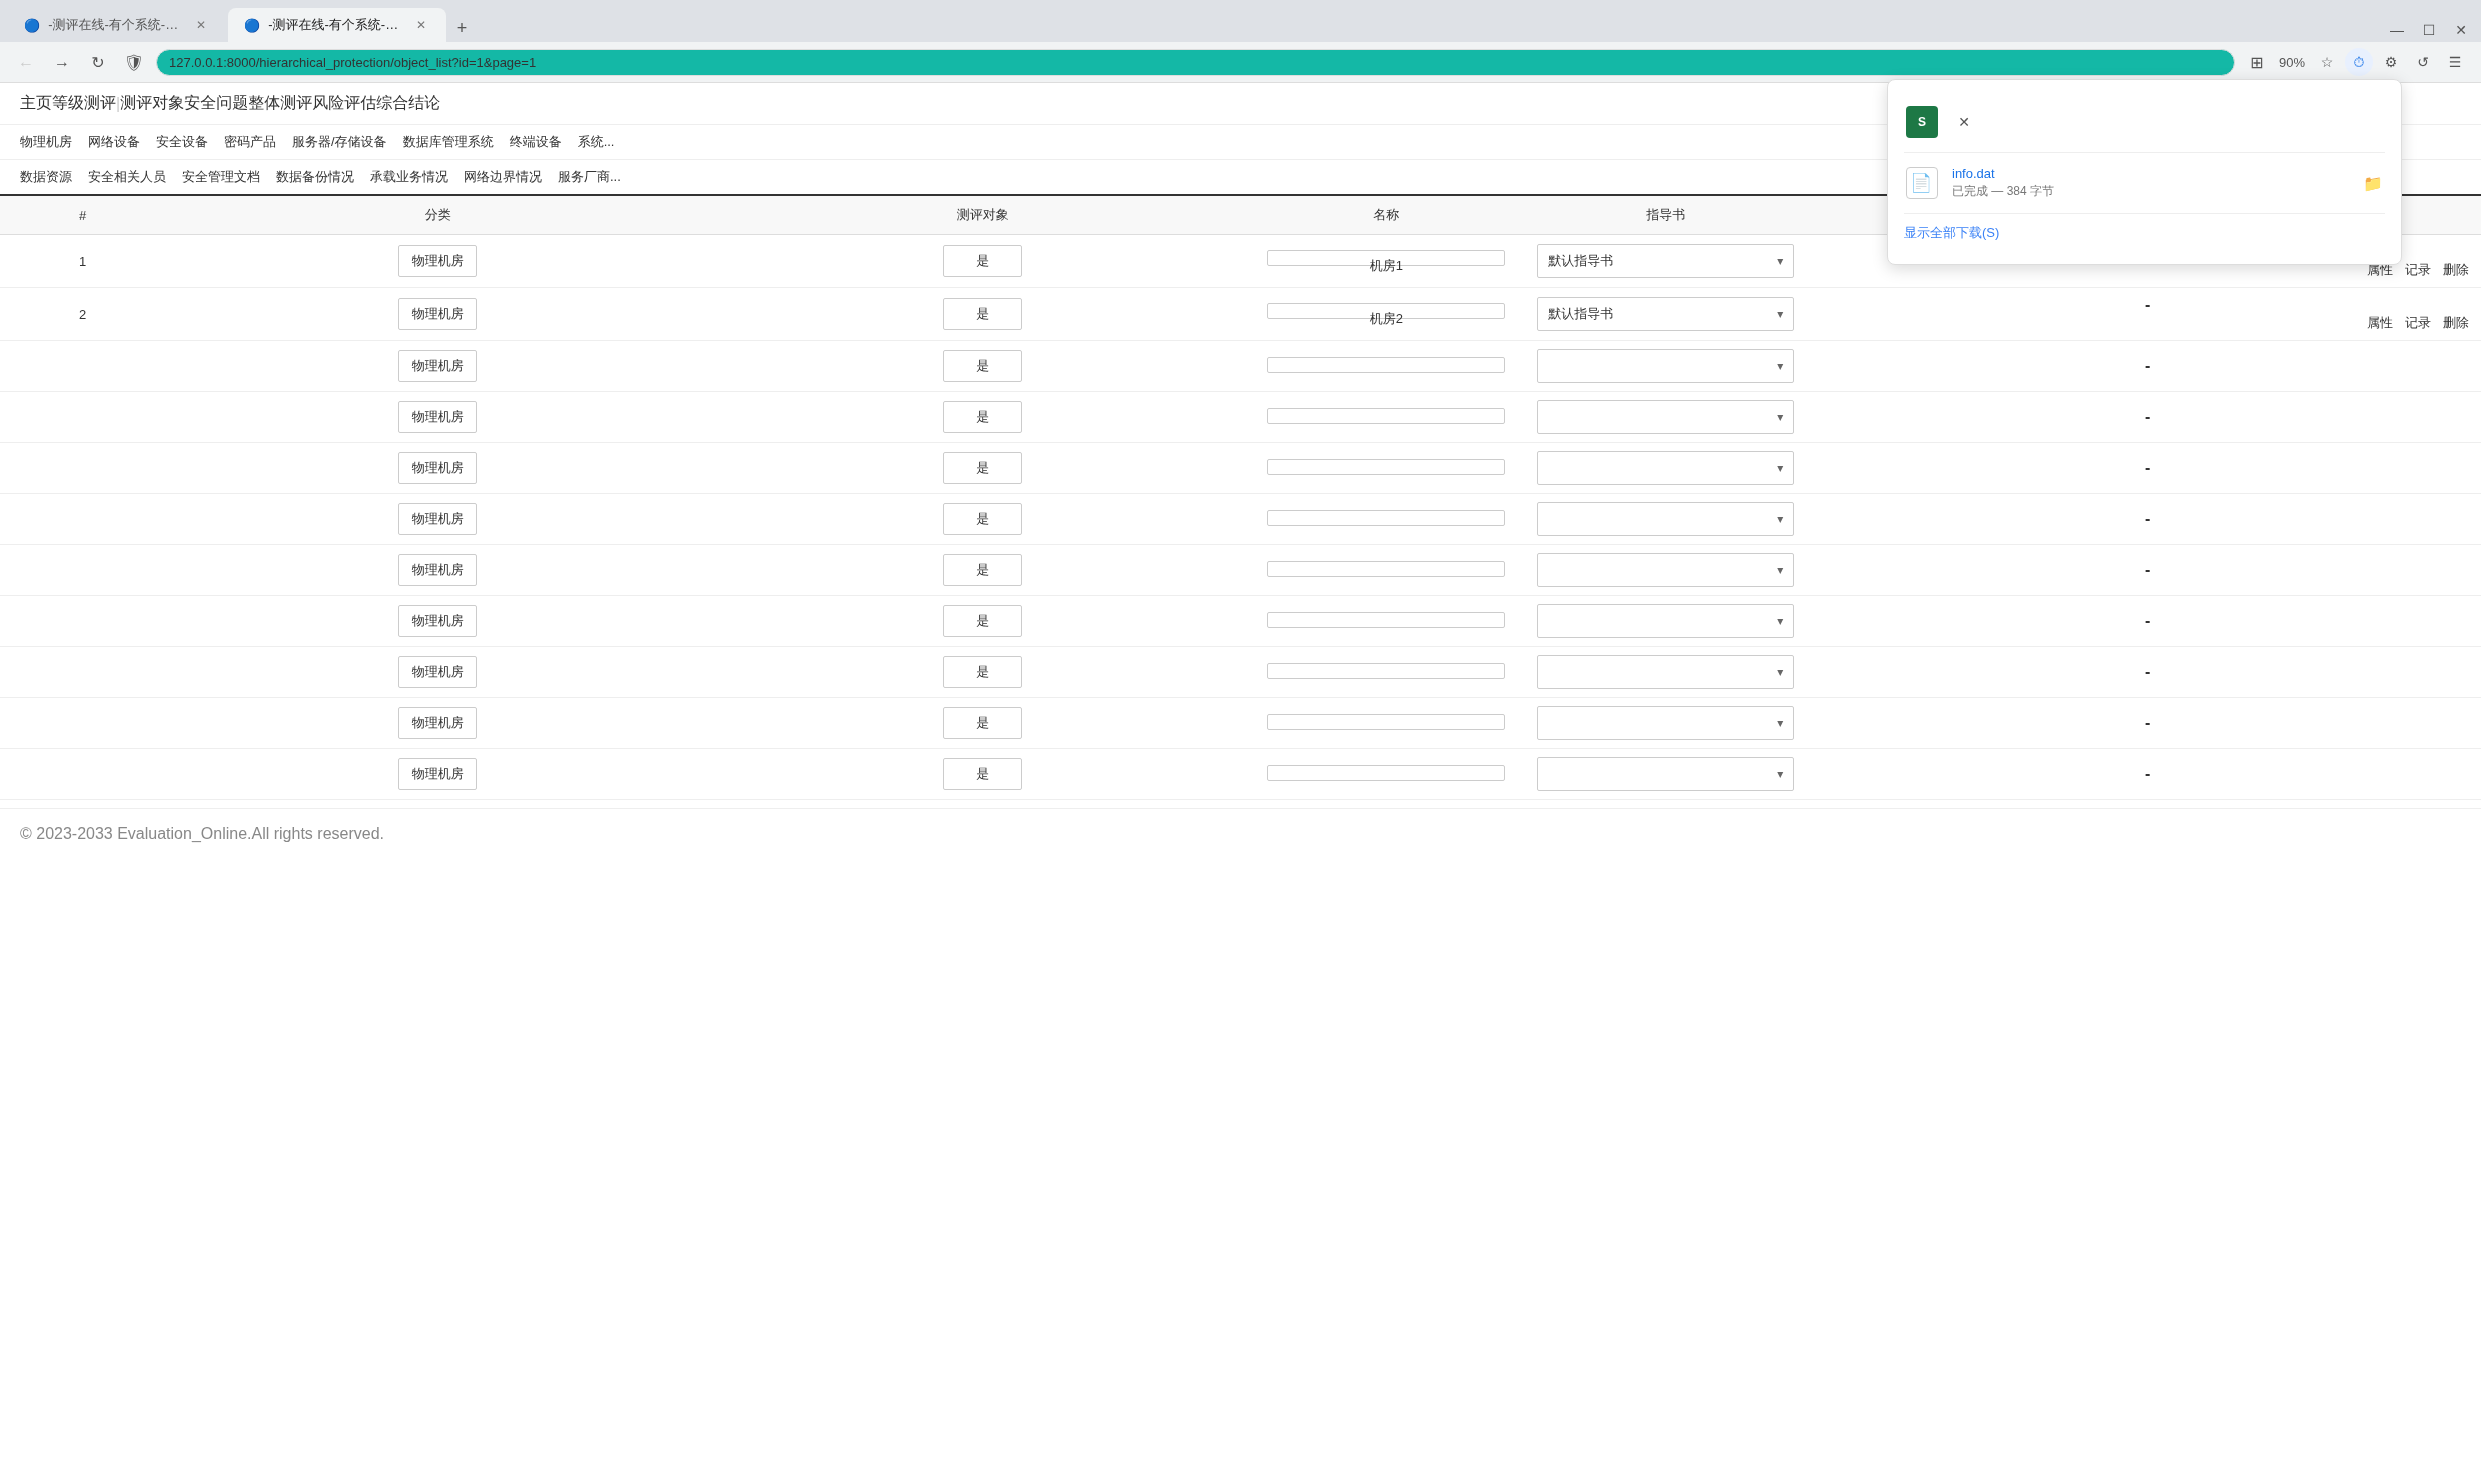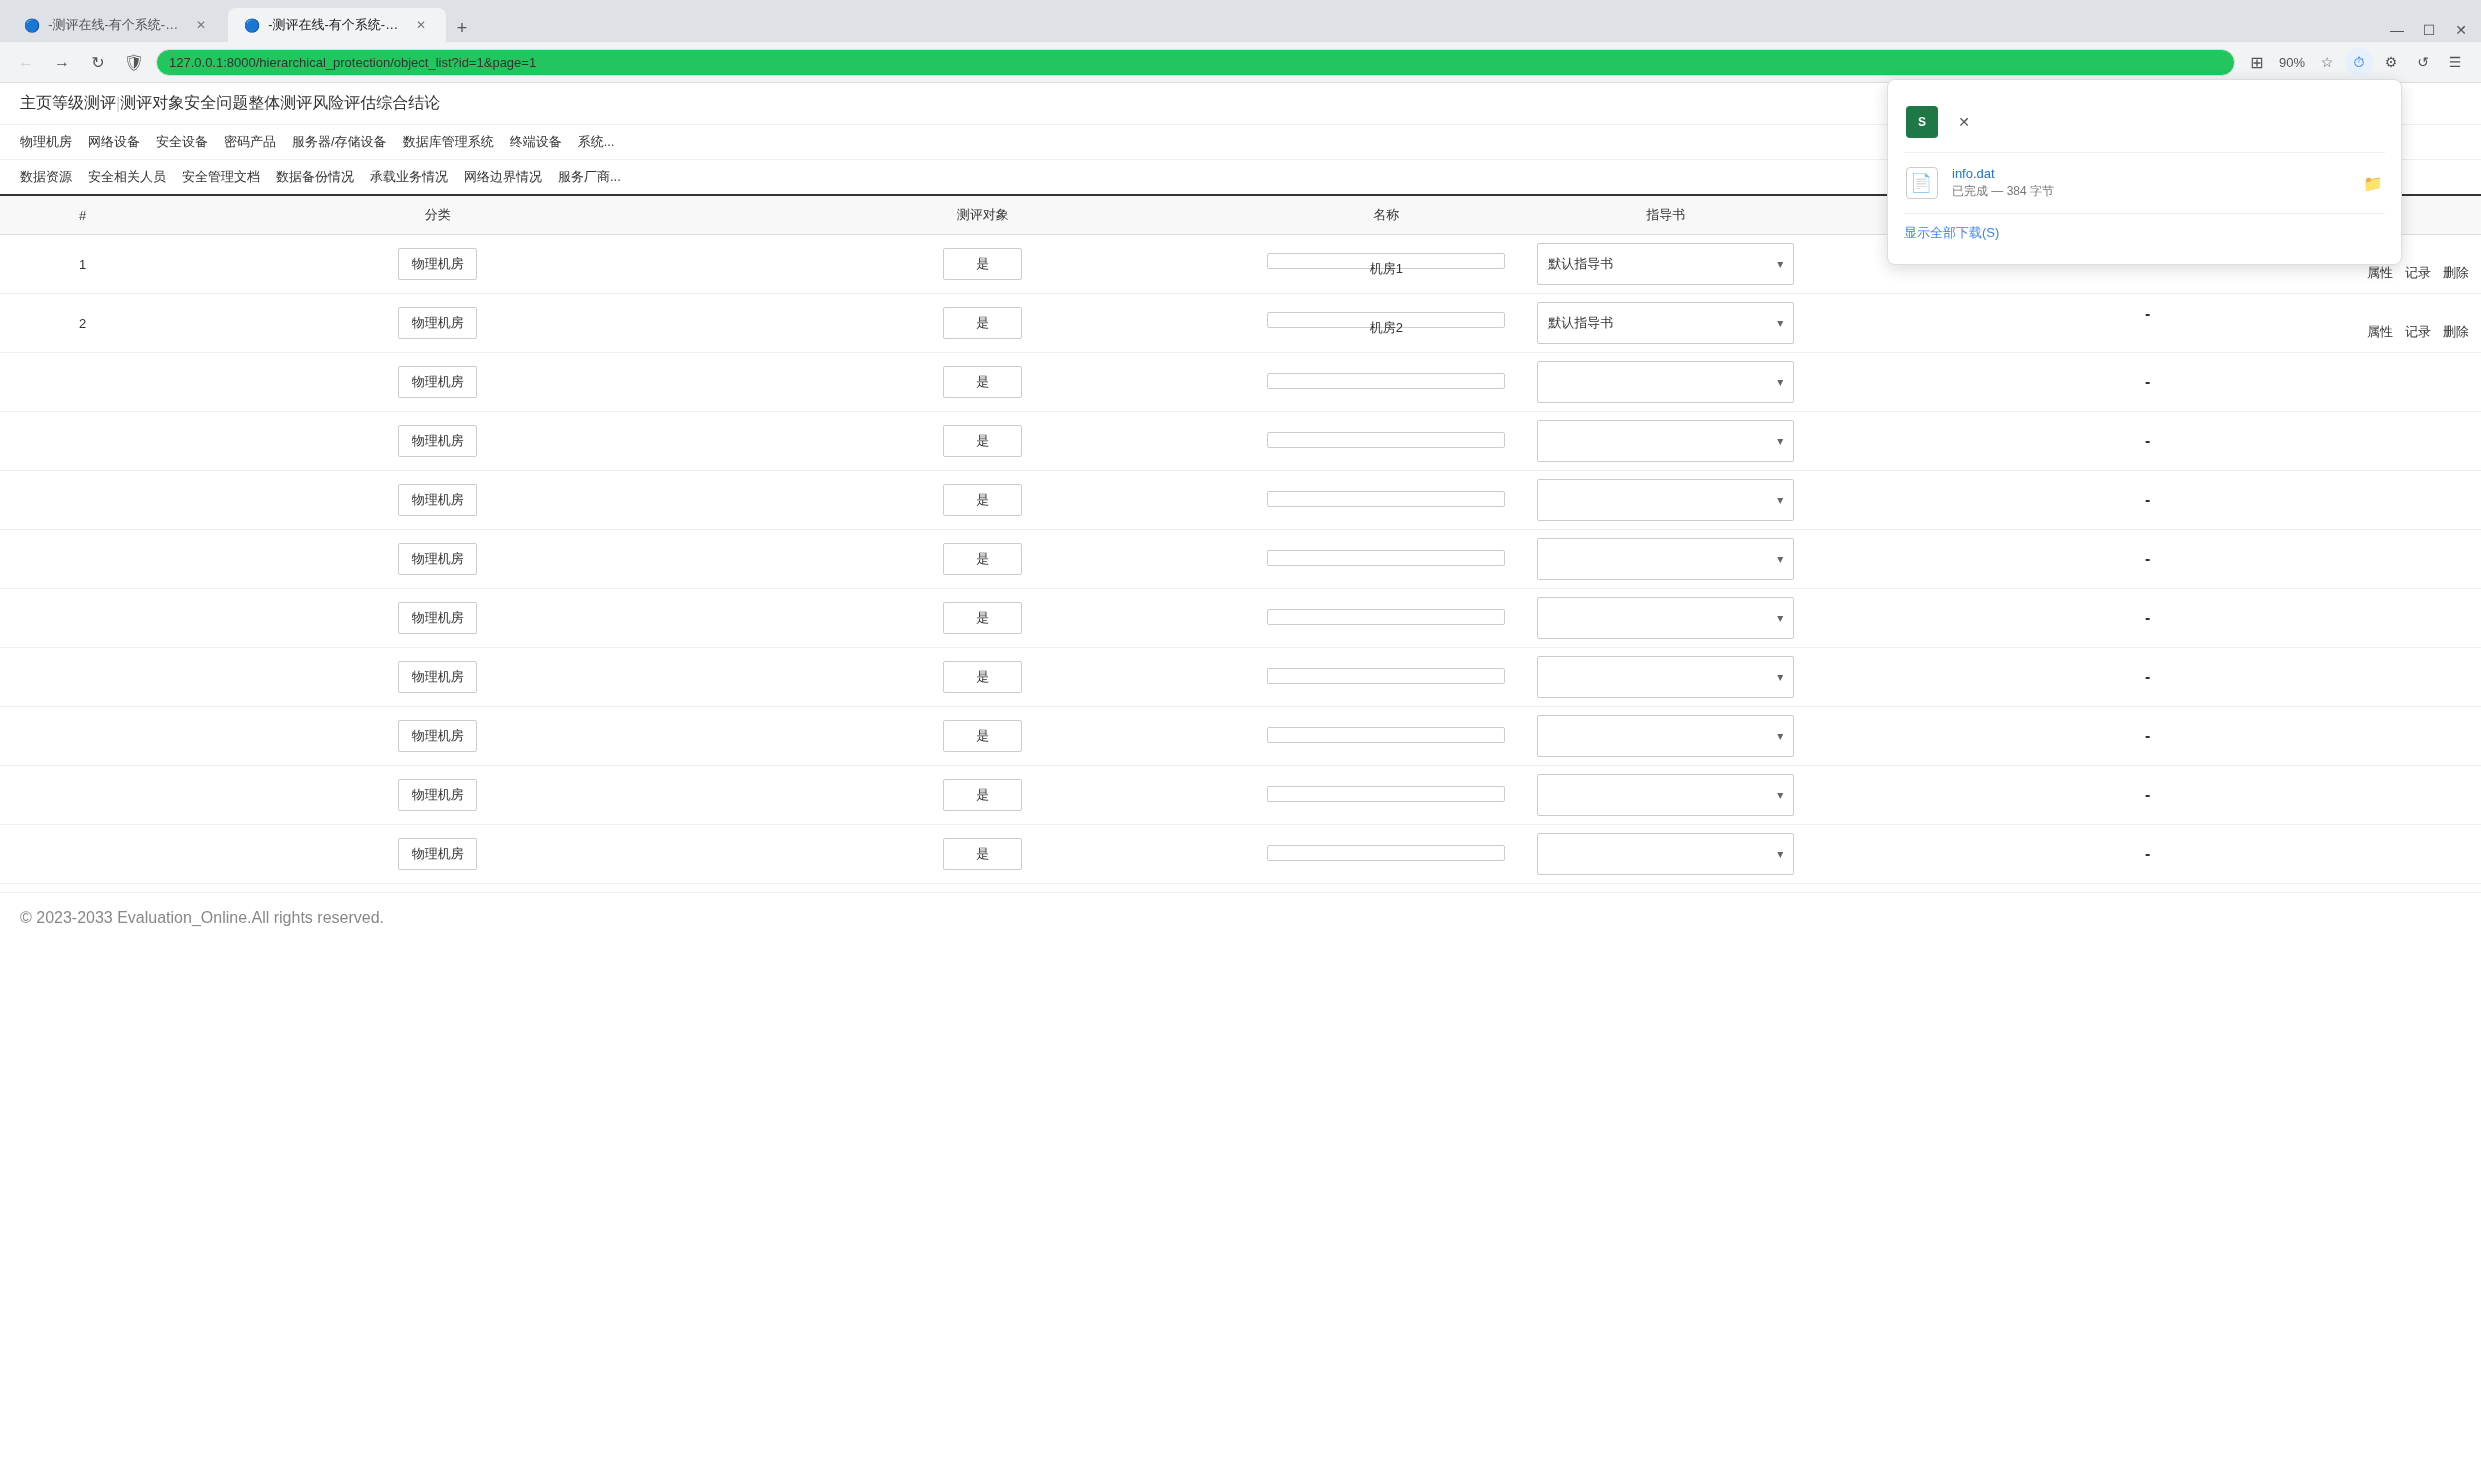--- a/index.html
+++ b/index.html
@@ -10,21 +10,21 @@
     .tab-bar { display: flex; align-items: flex-end; padding: 8px 8px 0; gap: 2px; background: #dee1e6; }
     .tab { display: flex; align-items: center; padding: 8px 16px; border-radius: 8px 8px 0 0; font-size: 13px; max-width: 218px; gap: 8px; cursor: pointer; background: #dee1e6; color: #555; }
     .tab.active { background: #f1f3f4; color: #222; }
     .tab-title { white-space: nowrap; overflow: hidden; text-overflow: ellipsis; flex: 1; }
     .tab-close { color: #777; font-size: 12px; cursor: pointer; width: 18px; height: 18px; display: flex; align-items: center; justify-content: center; border-radius: 50%; }
     .tab-add { width: 28px; height: 28px; display: flex; align-items: center; justify-content: center; color: #555; cursor: pointer; border-radius: 50%; font-size: 18px; }
 
     .address-bar { display: flex; align-items: center; padding: 6px 12px; gap: 8px; background: #f1f3f4; }
     .nav-btn { width: 28px; height: 28px; display: flex; align-items: center; justify-content: center; color: #555; cursor: pointer; border-radius: 50%; font-size: 16px; }
     .nav-btn.disabled { color: #ccc; cursor: default; }
-    .address-input { flex: 1; padding: 5px 12px; border: none; border-radius: 20px; background: #22c55e; border: 1px solid #ddd; font-size: 13px; color: #333; outline: none; }
+    .address-input { flex: 1; padding: 5px 12px; border: none; border-radius: 20px; background: #14b8a6; border: 1px solid #ddd; font-size: 13px; color: #333; outline: none; }
     .browser-controls { display: flex; align-items: center; gap: 4px; }
     .ctrl-btn { width: 28px; height: 28px; display: flex; align-items: center; justify-content: center; color: #555; cursor: pointer; border-radius: 50%; font-size: 14px; }
     .zoom-label { font-size: 13px; color: #555; padding: 0 4px; }
 
     
     .main-nav { display: flex; align-items: center; padding: 10px 20px; border-bottom: 1px solid #eee; font-size: 16px; }
     .main-nav a { color: #333; text-decoration: none; cursor: pointer; }
     .nav-divider { color: #ccc; }
 
     .sub-nav { display: flex; align-items: center; padding: 8px 20px; gap: 16px; border-bottom: 1px solid #eee; font-size: 13px; flex-wrap: wrap; }
@@ -34,21 +34,21 @@
     .sub-nav2 a { color: #333; text-decoration: none; cursor: pointer; }
 
     
     .table-container { padding: 0; }
     table { width: 100%; border-collapse: collapse; font-size: 13px; }
     th { background: #f8f8f8; padding: 10px 12px; text-align: center; border-bottom: 1px solid #ddd; font-weight: 500; color: #333; }
     td { padding: 8px 12px; border-bottom: 1px solid #eee; text-align: center; vertical-align: middle; }
 
     .cell-box { border: 1px solid #ccc; padding: 6px 10px; border-radius: 2px; background: #fff; display: inline-block; min-width: 79px; text-align: center; }
     .name-input { border: 1px solid #ccc; padding: 6px 10px; border-radius: 2px; background: #fff; width: 238px; height: 16px; display: inline-block; }
-    .select-box { border: 1px solid #ccc; padding: 6px 10px; border-radius: 2px; background: #fff; width: 257px; height: 42px; display: inline-flex; align-items: center; justify-content: space-between; cursor: pointer; }
+    .select-box { border: 1px solid #ccc; padding: 6px 10px; border-radius: 2px; background: #fff; width: 257px; height: 34px; display: inline-flex; align-items: center; justify-content: space-between; cursor: pointer; }
     .select-box .chevron { color: #666; font-size: 12px; }
     .dash-cell { color: #333; font-size: 16px; font-weight: bold; }
     .action-links { display: flex; gap: 12px; justify-content: flex-end; }
     .action-link { color: #333; cursor: pointer; font-size: 13px; }
 
     
     .download-panel {
       position: fixed;
       right: 79px;
       top: 79px;

